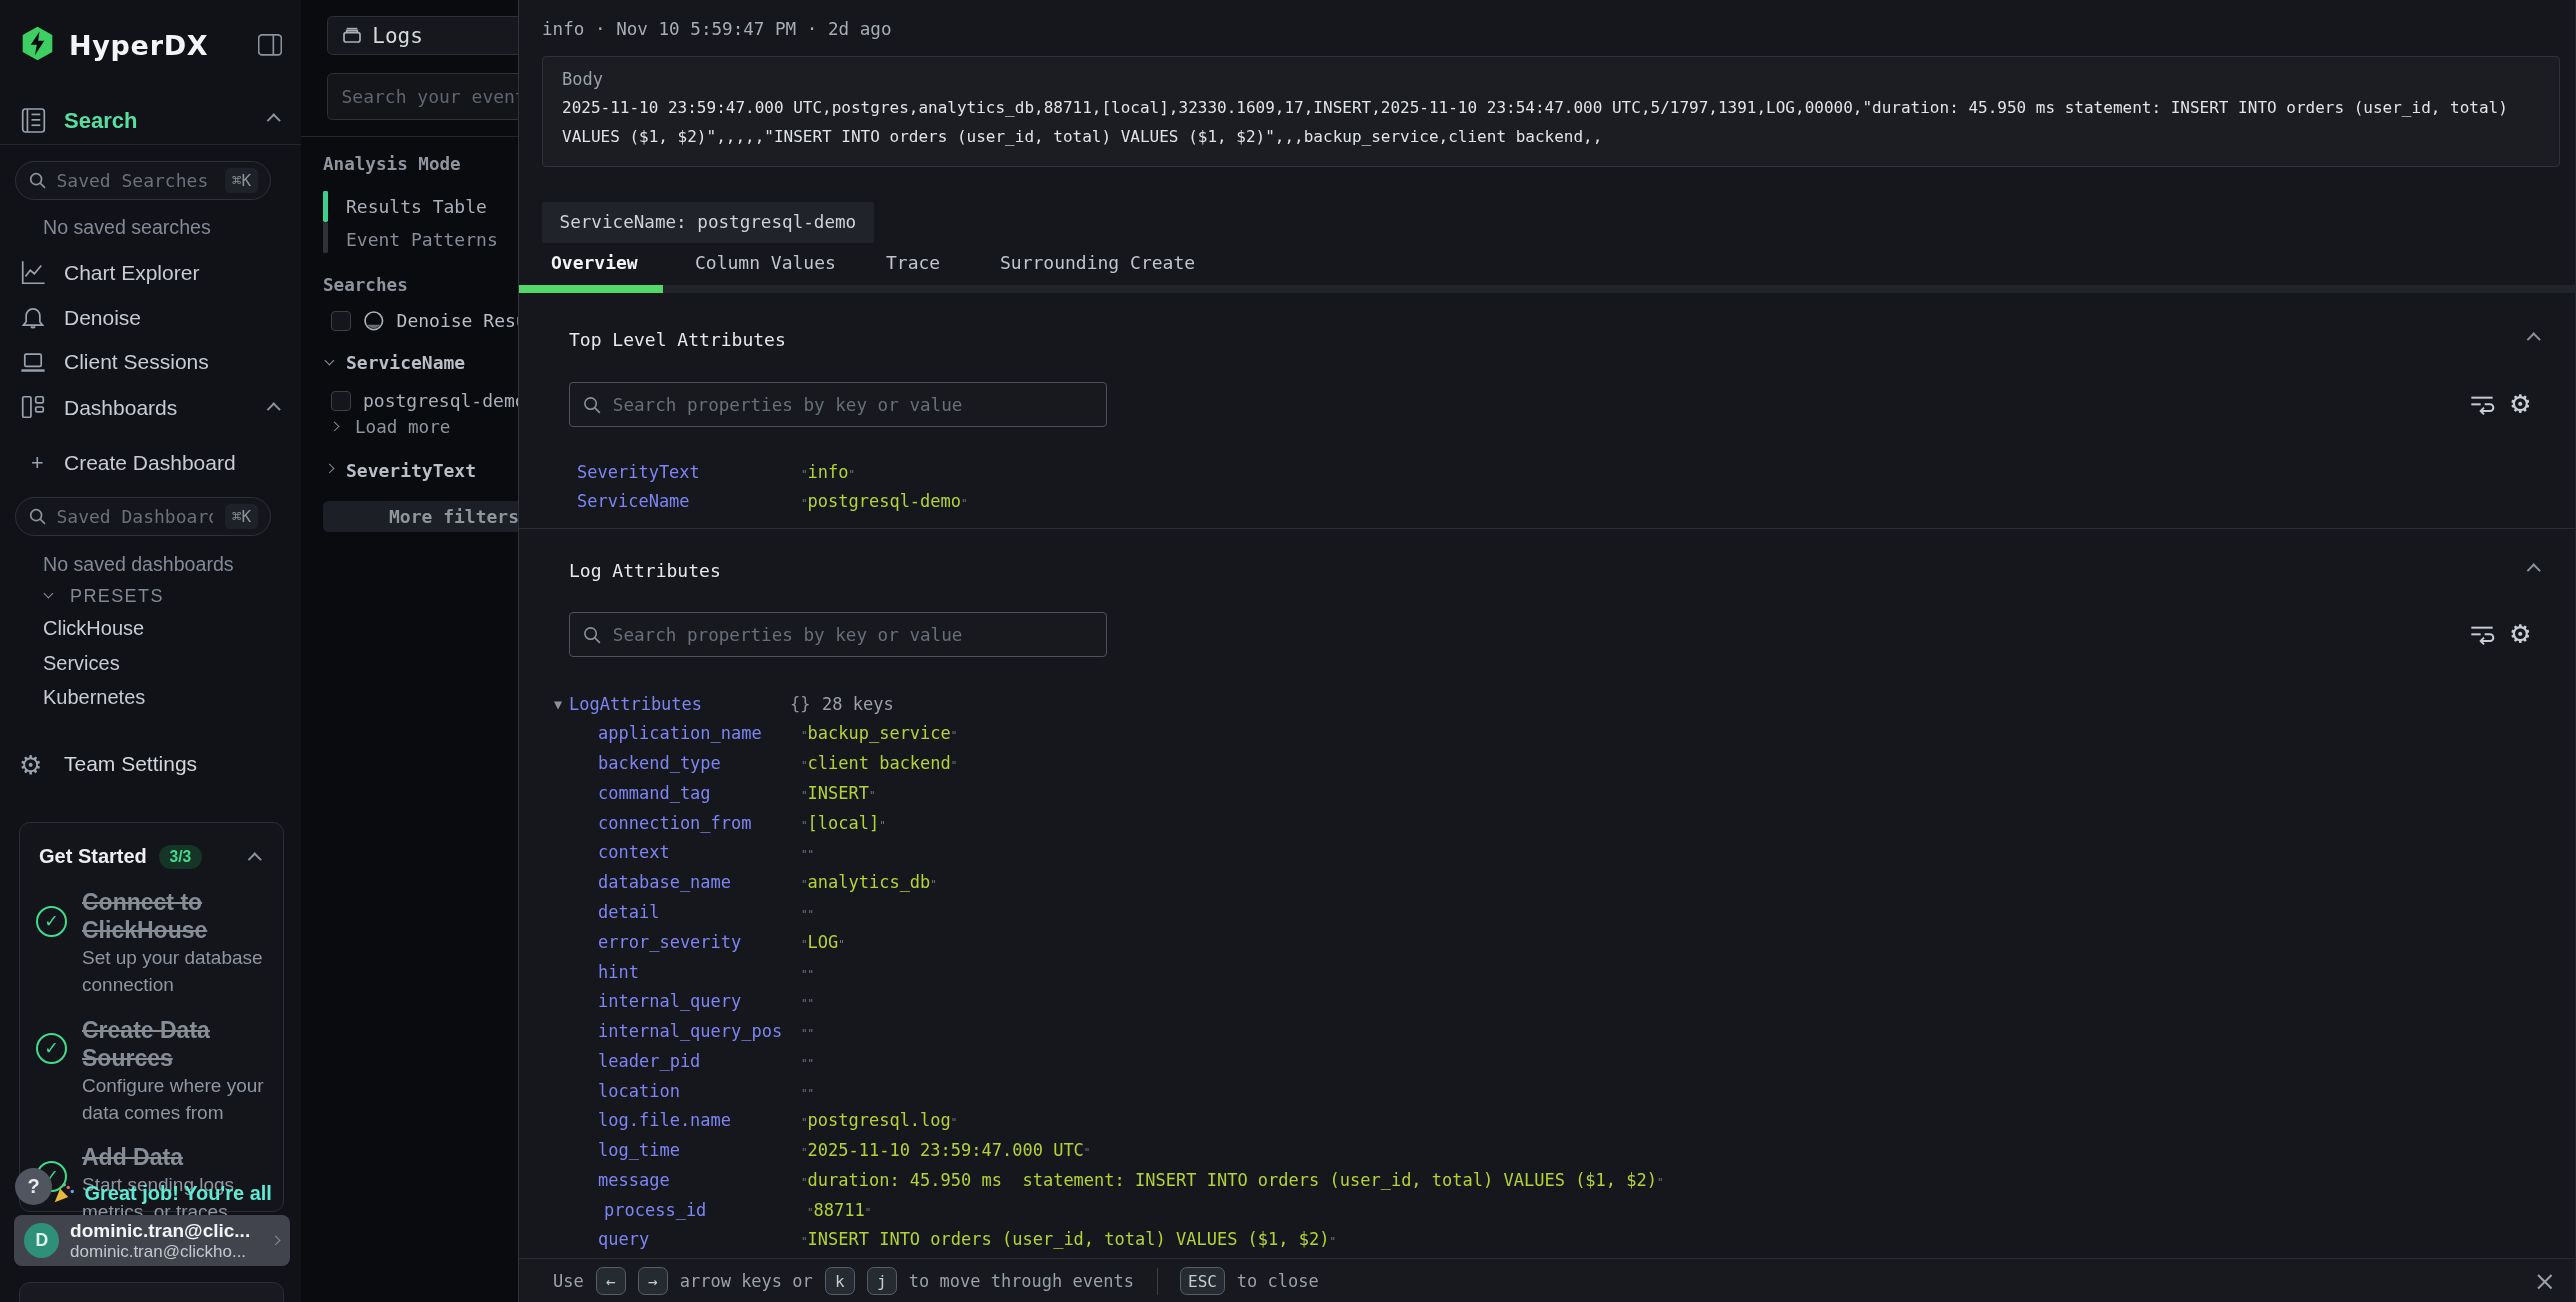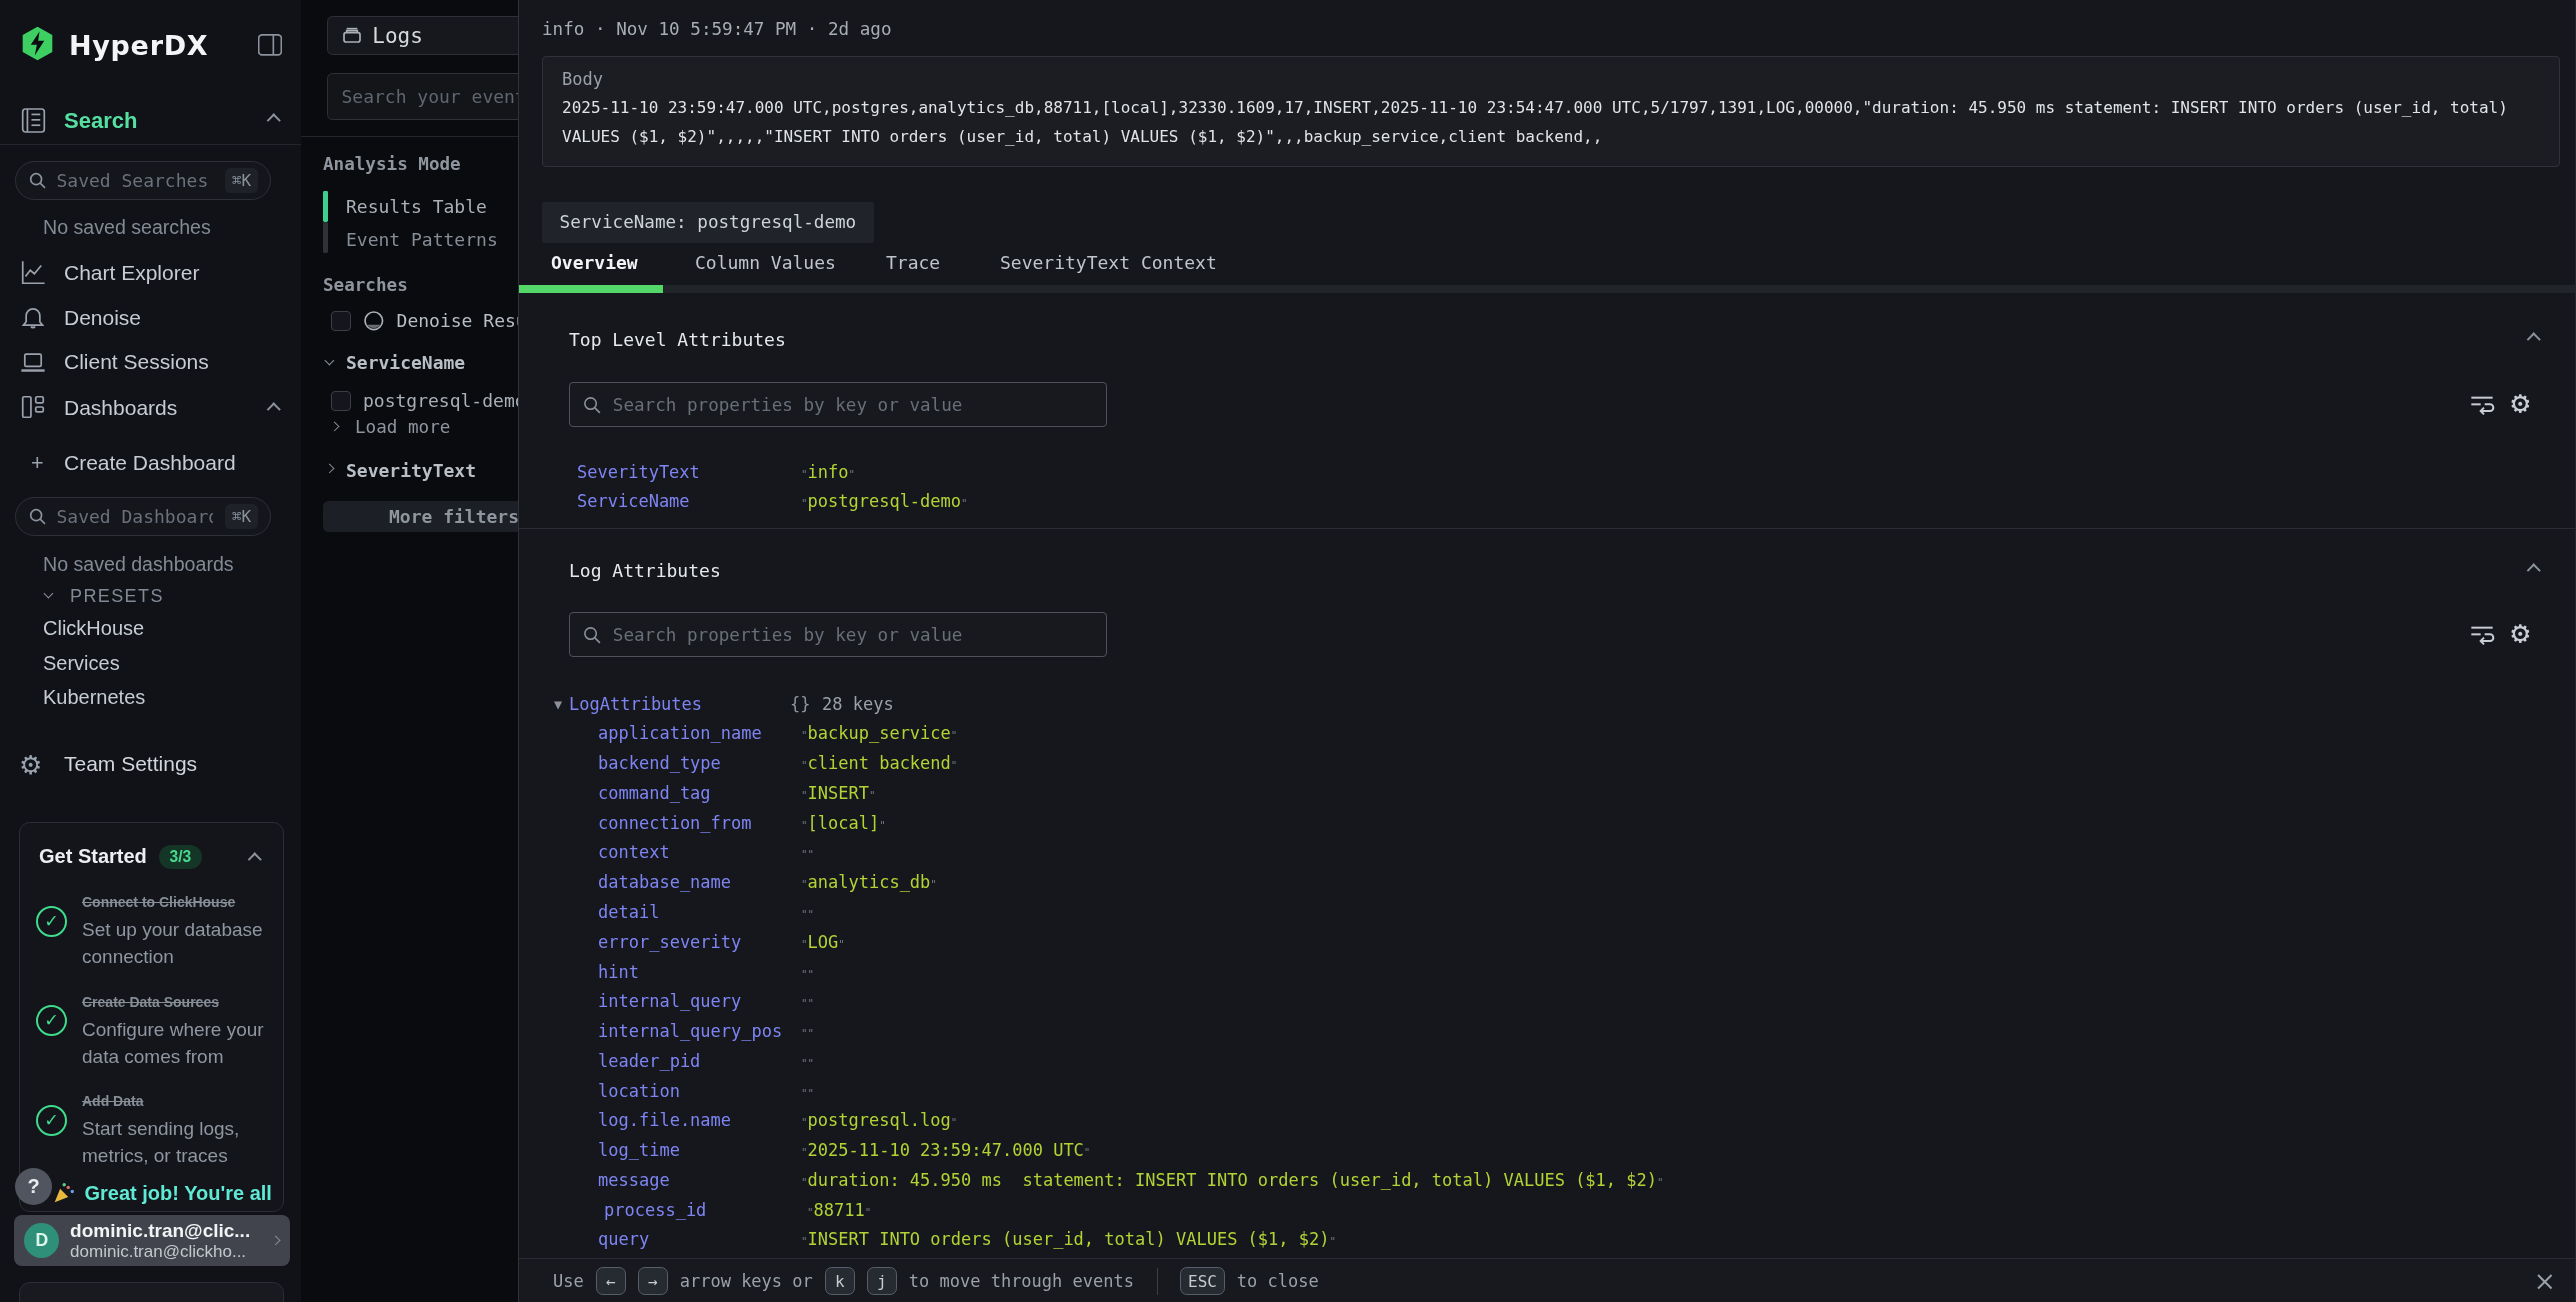--- a/index.html
+++ b/index.html
@@ -17,21 +17,21 @@
   .dim{ color:#828a95; }
   .pill{ height:39px; border:0.7px solid #2d3138; border-radius:19.6px; background:#14161b; display:flex; align-items:center; gap:9.5px; padding:0 12px; }
   .pill input{ background:transparent; border:none; outline:none; color:#aab0b8; font-family:"DejaVu Sans Mono", monospace; font-size:18px; width:156px; }
   .pill input::placeholder{ color:#6a717b; }
   .kbd-chip{ margin-left:auto; background:#1e2127; border-radius:5.4px; padding:2.7px 6.8px; color:#8b929c; font-size:16px; font-family:"DejaVu Sans Mono", monospace; }
   .divider-h{ height:0.7px; background:#23262c; }
   .preset{ font-size:20px; color:#c7ccd3; }
   .gs-card{ position:absolute; left:19px; top:822px; width:265px; height:390px; border:0.7px solid #2b2e35; border-radius:10.8px; background:#13151a; }
   .gs-title{ font-size:20px; font-weight:bold; color:#eceef1; }
   .gs-badge{ background:#153527; color:#47d98d; font-size:15.6px; font-weight:bold; border-radius:676px; padding:3.4px 10.8px;text-align:right; }
-  .gs-item-title{ font-size:14px; color:#868d97; text-decoration:line-through; font-weight:bold; line-height:28px;}
+  .gs-item-title{ font-size:23px; color:#868d97; text-decoration:line-through; font-weight:bold; line-height:28px;}
   .gs-item-desc{ font-size:19px; color:#8f96a1; line-height:27px; }
   .check-circle{ width:31px; height:31px; border:2px solid #3edc8c; border-radius:50%; color:#3edc8c; display:flex; align-items:center; justify-content:center; font-size:17.6px; }
   .congrats{ font-size:20px; font-weight:bold; color:#5eead4; }
   .help-bubble{ position:absolute; left:15px; top:1168px; width:37px; height:37px; border-radius:50%; background:#515560; color:#e8eaee; font-size:20px; font-weight:bold; display:flex; align-items:center; justify-content:center; z-index:6; }
   .user-chip{ position:absolute; left:13.5px; top:1215px; width:276px; height:51px; background:#41444c; border-radius:8px; display:flex; align-items:center; gap:10.8px; padding:0 10.8px; z-index:5; }
   .avatar{ width:35px; height:35px; border-radius:50%; background:#2f9079; color:#dff5ec; font-weight:bold; font-size:17.6px; display:flex; align-items:center; justify-content:center; flex:0 0 auto;}
   .user-name{ font-size:19px; font-weight:bold; color:#f1f3f5; line-height:23px; white-space:nowrap; }
   .user-email{ font-size:17px; color:#c3c8cf; line-height:20px; white-space:nowrap; }
   .bottom-card{ position:absolute; left:19px; top:1282px; width:265px; height:54px; background:#181a20; border:0.7px solid #2b2e35; border-radius:10.8px; overflow:hidden; }
   .bottom-card span{ position:absolute; left:55px; top:16px; font-size:20px; color:#9aa1ab; }
@@ -308,21 +308,21 @@
       <div class="body-line" style="top:70px;">VALUES ($1, $2)",,,,,"INSERT INTO orders (user_id, total) VALUES ($1, $2)",,,backup_service,client backend,,</div>
     </div>
 
     <div class="chip">ServiceName: postgresql-demo</div>
 
     <div>
 
     <div class="tab active" style="left: 32px;">Overview</div>
         <div class="tab" style="left: 176px;">Column Values</div>
         <div class="tab" style="left: 367px;">Trace</div>
-        <div class="tab" style="left: 481px;">SeverityText Context</div>
+        <div class="tab" style="left: 481px;">Surrounding Create</div>
       </div>
     <div class="tab-underline"></div>
     <div class="tab-underline-green"></div>
 
     <div class="abs section-title" style="left:50px; top:329px;">Top Level Attributes</div>
     <span class="abs chev up" style="left:2010px; top:335px;"></span>
 
     <div class="search-box" style="top:382px;">
       <svg width="20" height="20" viewBox="0 0 28 28" fill="none" stroke="#8b929c" stroke-width="2.2">
           <circle cx="12" cy="12" r="8"></circle>

